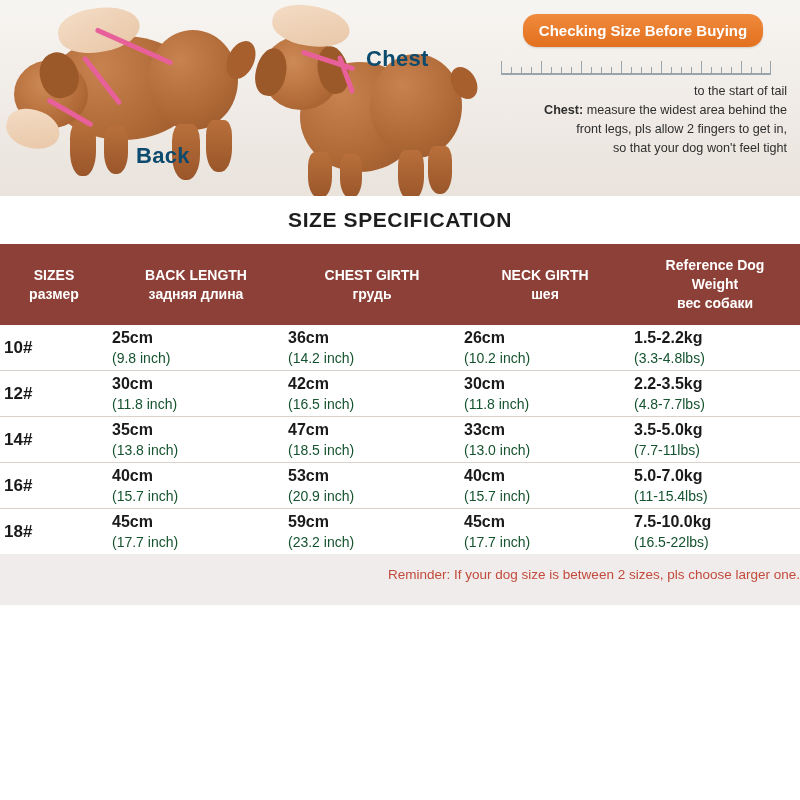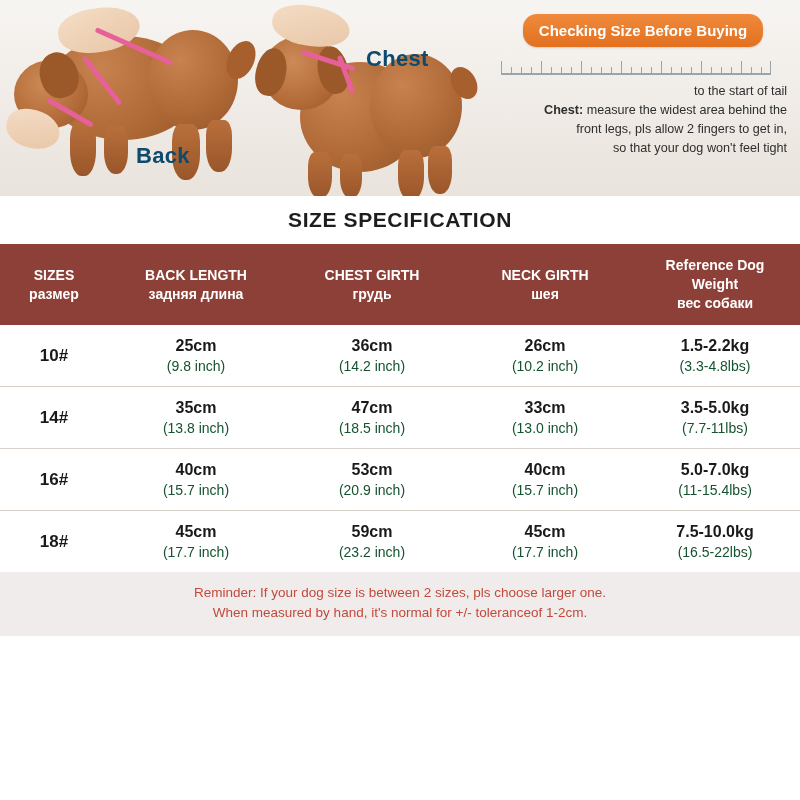--- a/index.html
+++ b/index.html
@@ -141,22 +141,22 @@
     line-height: 19px;
     padding: 12px 4px;
     vertical-align: middle;
   }
   table.sizes th .sub {
     display: block;
     font-weight: bold;
   }
   table.sizes td {
     border-bottom: 1px solid #d9d2cc;
-    text-align: center;
-    padding: 12px 4px;
+    text-align: left;
+    padding: 4px 4px;
     vertical-align: middle;
     margin-top: 15px;
   }
   table.sizes tr:last-child td { border-bottom: none; }
   .col-size { width: 108px; }
   .col-back { width: 176px; }
   .col-chest { width: 176px; }
   .col-neck { width: 170px; }
   .col-weight { width: 170px; }
   .size-cell {
@@ -173,22 +173,22 @@
   .val-sub {
     font-size: 14px;
     color: #14532d;
     display: block;
     margin-top: 3px;
   }
 
   
   .reminder {
     background: #f0eceb;
-    padding: 11px 0 13px 0;
-    text-align: center;
+    padding: 11px 0 20px 0;
+    text-align: right;
   }
   .reminder div {
     color: #c24a3c;
     font-size: 13.5px;
     line-height: 20px;
   }
 </style>
 </head>
 <body>
 
@@ -332,20 +332,39 @@
         <td>
           <span class="val-main">26cm</span>
           <span class="val-sub">(10.2 inch)</span>
         </td>
         <td>
           <span class="val-main">1.5-2.2kg</span>
           <span class="val-sub">(3.3-4.8lbs)</span>
         </td>
       </tr>
       <tr>
+        <td class="size-cell">12#</td>
+        <td>
+          <span class="val-main">30cm</span>
+          <span class="val-sub">(11.8 inch)</span>
+        </td>
+        <td>
+          <span class="val-main">42cm</span>
+          <span class="val-sub">(16.5 inch)</span>
+        </td>
+        <td>
+          <span class="val-main">30cm</span>
+          <span class="val-sub">(11.8 inch)</span>
+        </td>
+        <td>
+          <span class="val-main">2.2-3.5kg</span>
+          <span class="val-sub">(4.8-7.7lbs)</span>
+        </td>
+      </tr>
+      <tr>
         <td class="size-cell">14#</td>
         <td>
           <span class="val-main">35cm</span>
           <span class="val-sub">(13.8 inch)</span>
         </td>
         <td>
           <span class="val-main">47cm</span>
           <span class="val-sub">(18.5 inch)</span>
         </td>
         <td>
@@ -393,16 +412,15 @@
         <td>
           <span class="val-main">7.5-10.0kg</span>
           <span class="val-sub">(16.5-22lbs)</span>
         </td>
       </tr>
     </tbody>
   </table>
 
   <div class="reminder">
     <div>Reminder: If your dog size is between 2 sizes, pls choose larger one.</div>
-    <div>When measured by hand, it's normal for +/- toleranceof 1-2cm.</div>
   </div>
 
 </div>
 
 </body></html>

